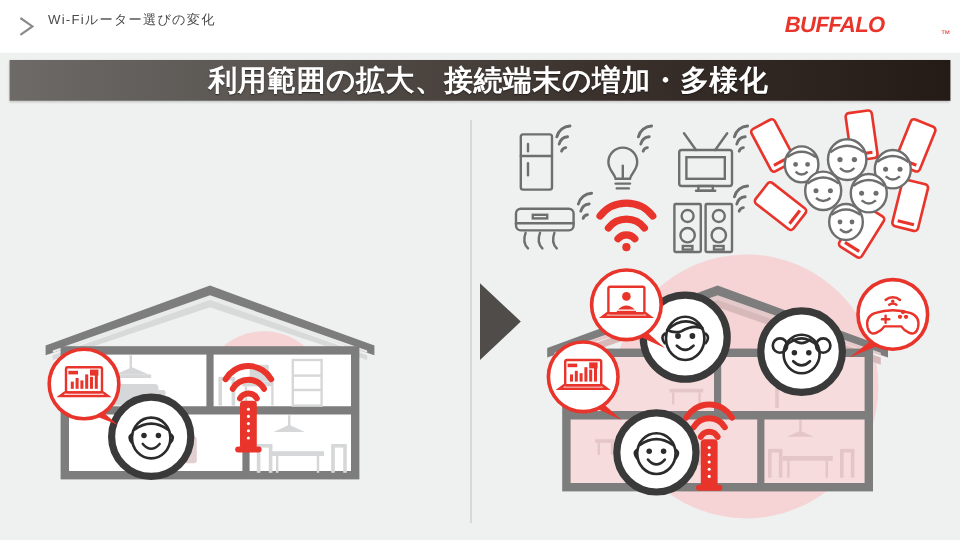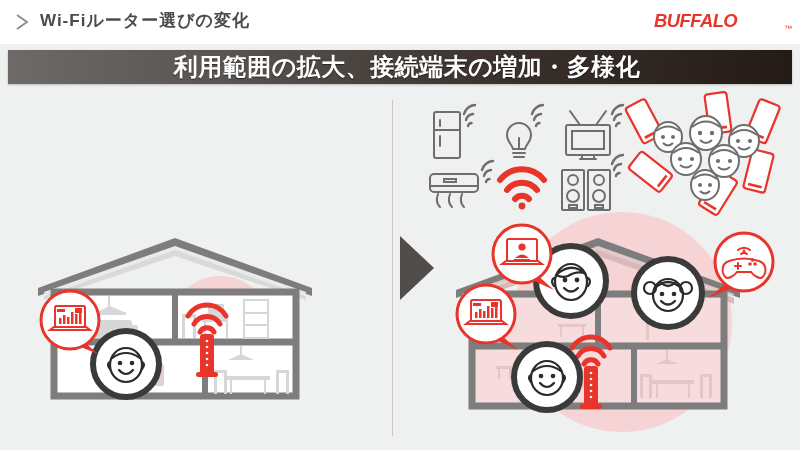--- a/index.html
+++ b/index.html
@@ -15,23 +15,22 @@
   
   .header{
     position:absolute;left:0;top:0;width:800px;height:44px;
     background:#ffffff;
   }
   .header-chevron{
     position:absolute;left:14px;top:12px;width:18px;height:20px;
   }
   .header-title{
     position:absolute;left:40px;top:9px;
-    font-size:17px;letter-spacing:1px;color:#4a4a4a;
+    font-size:11px;letter-spacing:1px;color:#4a4a4a;
     white-space:nowrap;
-    font-weight:bold;
   }
   .logo{
     position:absolute;right:16px;top:8px;
     height:26px;
   }
   .logo-tm{
     position:absolute;right:8px;top:24px;
     font-size:8px;color:#e8342a;
   }
 

